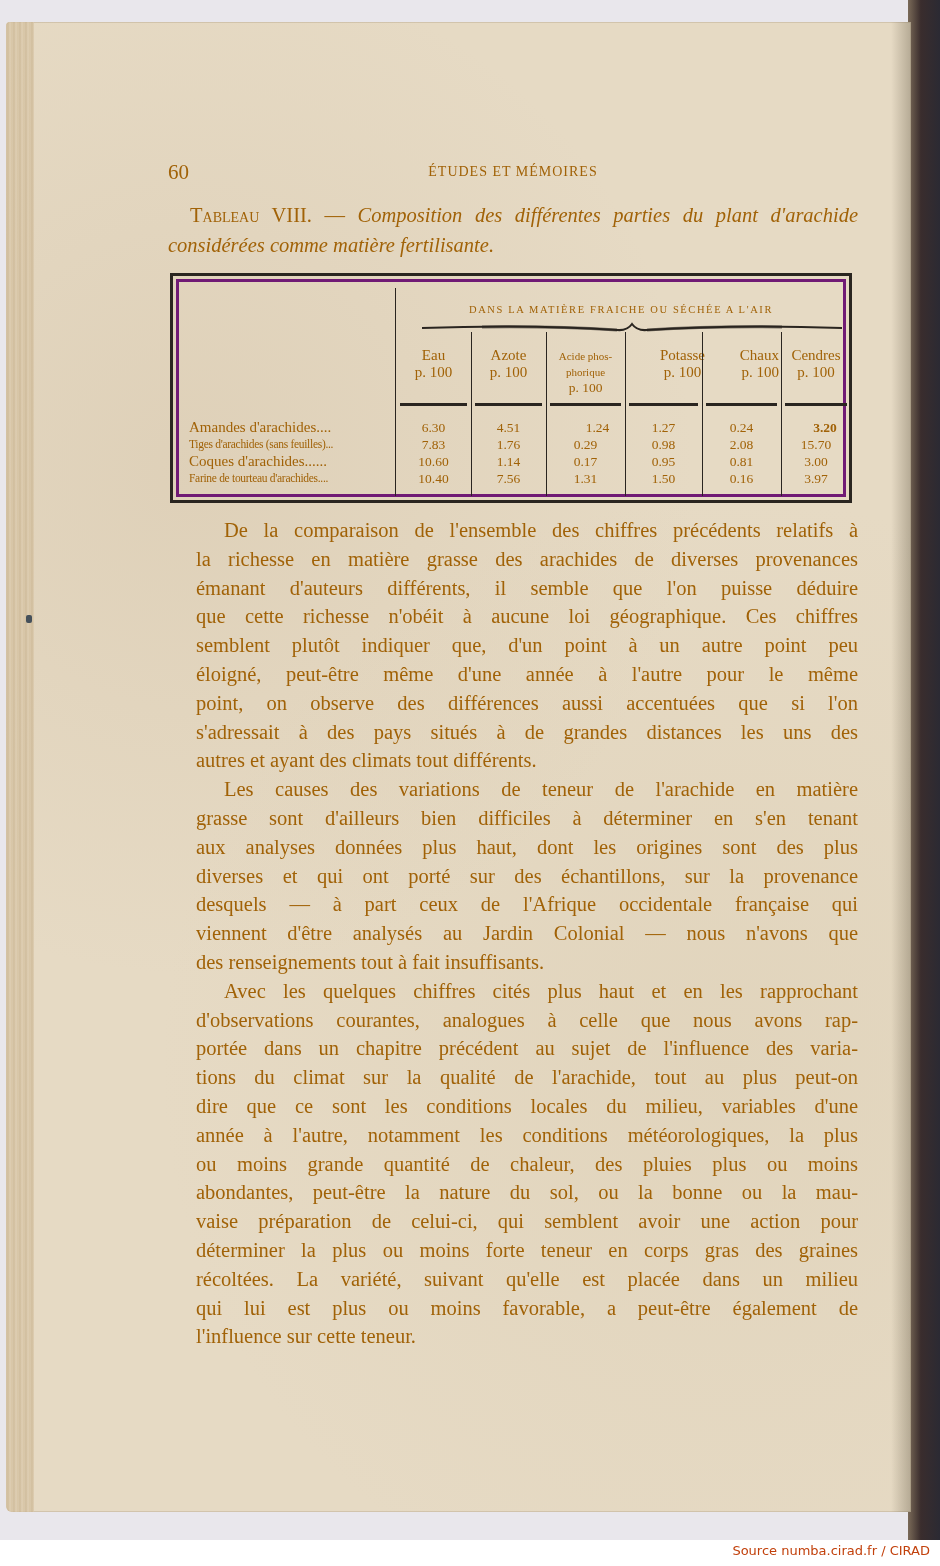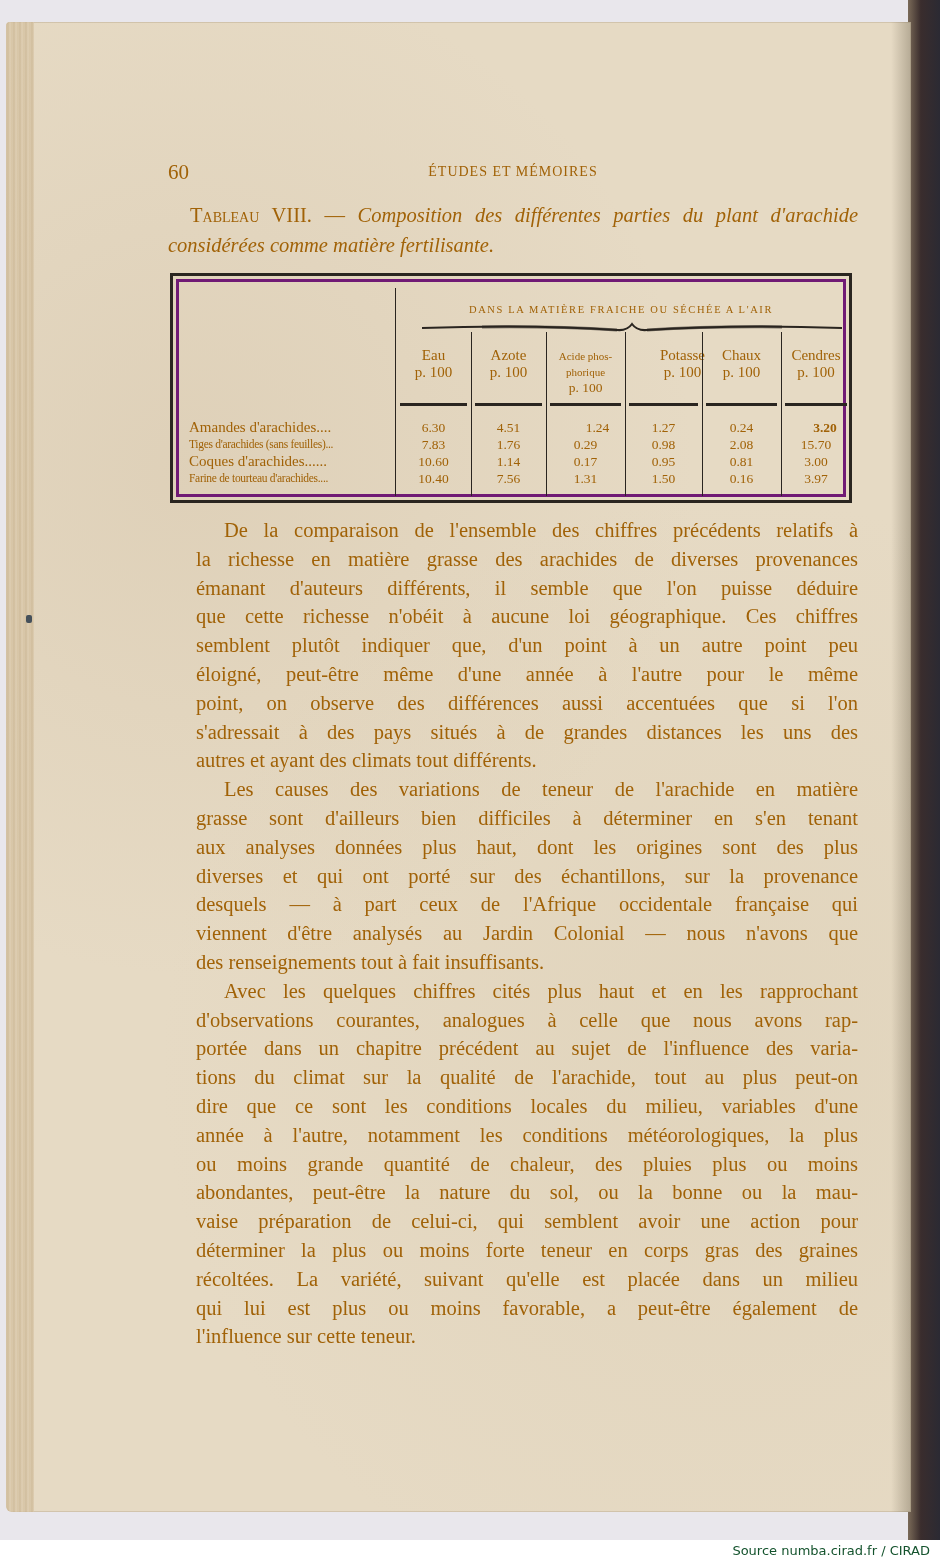--- a/index.html
+++ b/index.html
@@ -85,21 +85,21 @@
     position:absolute; left:168px; top:516px; width:690px;
     font-size:20.5px; line-height:28.8px;
   }
   .para { text-indent:28px; text-align:justify; margin:0; }
   .line { display:block; text-align:justify; text-align-last:justify; white-space:nowrap; }
   .line.last { text-align-last:left; }
   .line.indent { padding-left:28px; }
 
   .source-credit {
     position:absolute; right:10px; top:1543px; font-family:"DejaVu Sans",sans-serif;
-    font-size:13px; color:#14532d;
+    font-size:13px; color:#c2410c;
   }
 </style>
 </head>
 <body>
 
 <div class="scan-bg"></div>
 <div class="binding"></div>
 
 <div class="page">
   <div class="page-edges"></div>
@@ -147,21 +147,21 @@
         </div>
         <div class="t-hbar" style="left: 371px; width: 71px; top: 121px;"></div>
         <div class="t-vline" style="left: 446px; top: 50px; height: 164px;"></div>
         <div class="col-head" style="left: 448px; width: 73px; padding-left: 19px;">
           <div>Potasse</div>
           <div>p. 100</div>
           <div style="font-size: 13.5px;"></div>
         </div>
         <div class="t-hbar" style="left: 450px; width: 69px; top: 121px;"></div>
         <div class="t-vline" style="left: 523px; top: 50px; height: 164px;"></div>
-        <div class="col-head" style="left: 525px; width: 75px;">
+        <div class="col-head" style="left: 525px; width: 75px; text-align: right;">
           <div>Chaux</div>
           <div>p. 100</div>
           <div style="font-size: 13.5px;"></div>
         </div>
         <div class="t-hbar" style="left: 527px; width: 71px; top: 121px;"></div>
         <div class="t-vline" style="left: 602px; top: 50px; height: 164px;"></div>
         <div class="col-head" style="left: 604px; width: 66px;">
           <div>Cendres</div>
           <div>p. 100</div>
           <div style="font-size: 13.5px;"></div>

